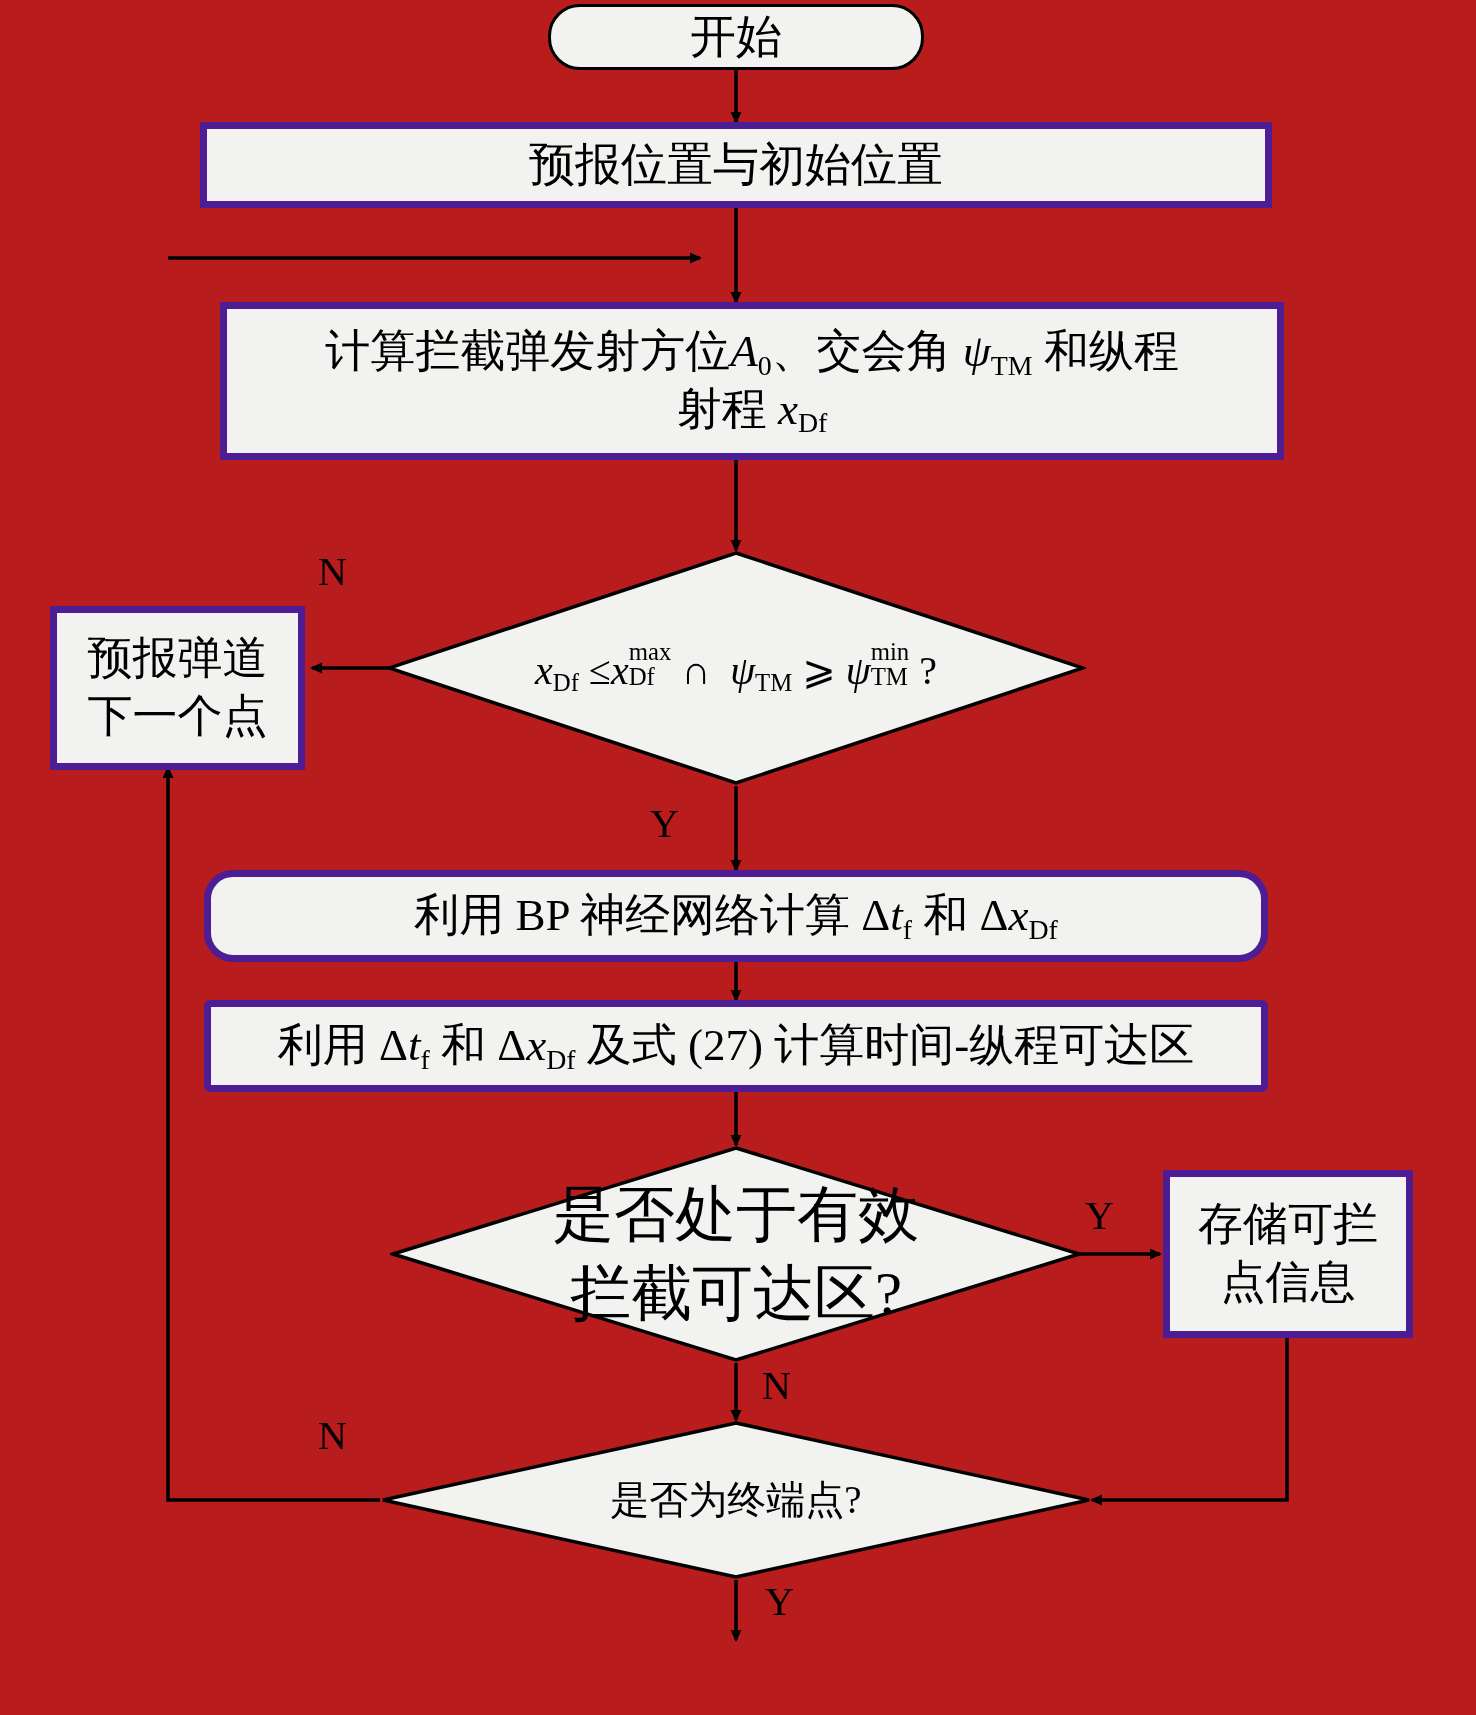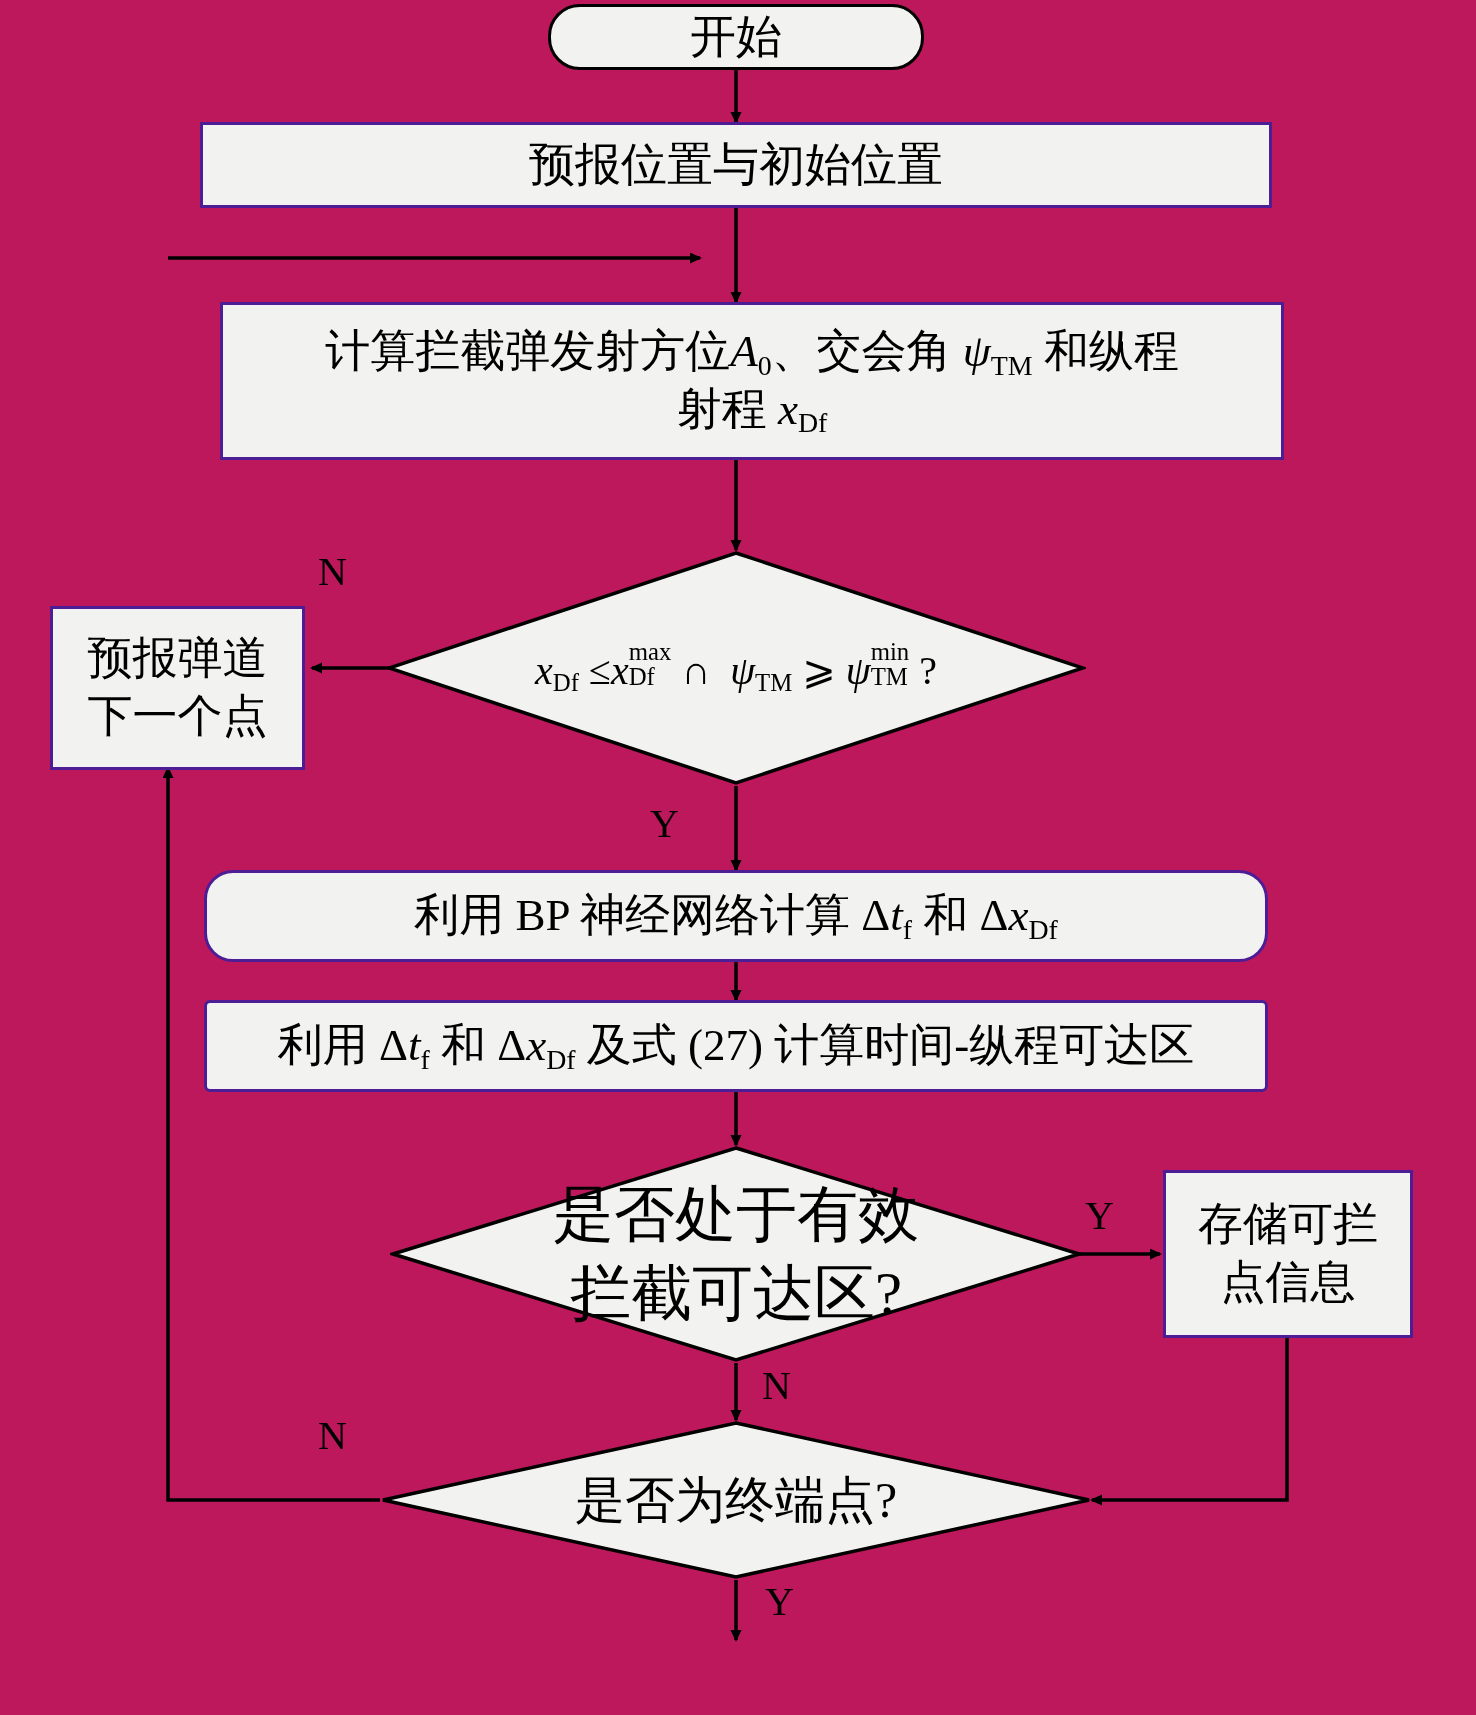--- a/index.html
+++ b/index.html
@@ -7,21 +7,21 @@
     padding: 0;
     background: #f2f2f0;
   }
   body {
     font-family: "Liberation Serif", serif;
   }
   #canvas {
     position: relative;
     width: 1476px;
     height: 1715px;
-    background: #be185d;
+    background: #b91c1c;
     overflow: hidden;
   }
   svg#wires {
     position: absolute;
     left: 0;
     top: 0;
     width: 1476px;
     height: 1715px;
     pointer-events: none;
   }
@@ -29,21 +29,21 @@
     position: absolute;
     box-sizing: border-box;
     display: flex;
     align-items: center;
     justify-content: center;
     text-align: center;
     color: #000;
     background: #f2f2f0;
   }
   .rect {
-    border: 3px solid #4c1d95;
+    border: 7px solid #4c1d95;
   }
   .terminator {
     border: 3px solid #000;
     border-radius: 32px;
   }
   .node .txt {
     line-height: 1.28;
     padding: 0 8px;
   }
   .diamond-wrap {
@@ -167,21 +167,21 @@
   <div class="node rect" style="left:1163px; top:1170px; width:250px; height:168px;">
     <div class="txt" style="font-size:45px;">
       存储可拦<br>点信息
     </div>
   </div>
 
   <div class="diamond-wrap" style="left:380px; top:1420px; width:712px; height:160px;">
     <svg width="712" height="160" viewBox="0 0 712 160" style="position:absolute;left:0;top:0;">
       <polygon points="356,3 709,80 356,157 3,80" fill="#f2f2f0" stroke="#000" stroke-width="3.5"></polygon>
     </svg>
-    <div class="label" style="font-size:50px;">
+    <div class="label" style="font-size:39px;">
       <span>是否为终端点?</span>
     </div>
   </div>
 
 
   <div class="edge-label" style="left:318px; top:548px;">N</div>
   <div class="edge-label" style="left:650px; top:800px;">Y</div>
   <div class="edge-label" style="left:1085px; top:1192px;">Y</div>
   <div class="edge-label" style="left:762px; top:1362px;">N</div>
   <div class="edge-label" style="left:318px; top:1412px;">N</div>

